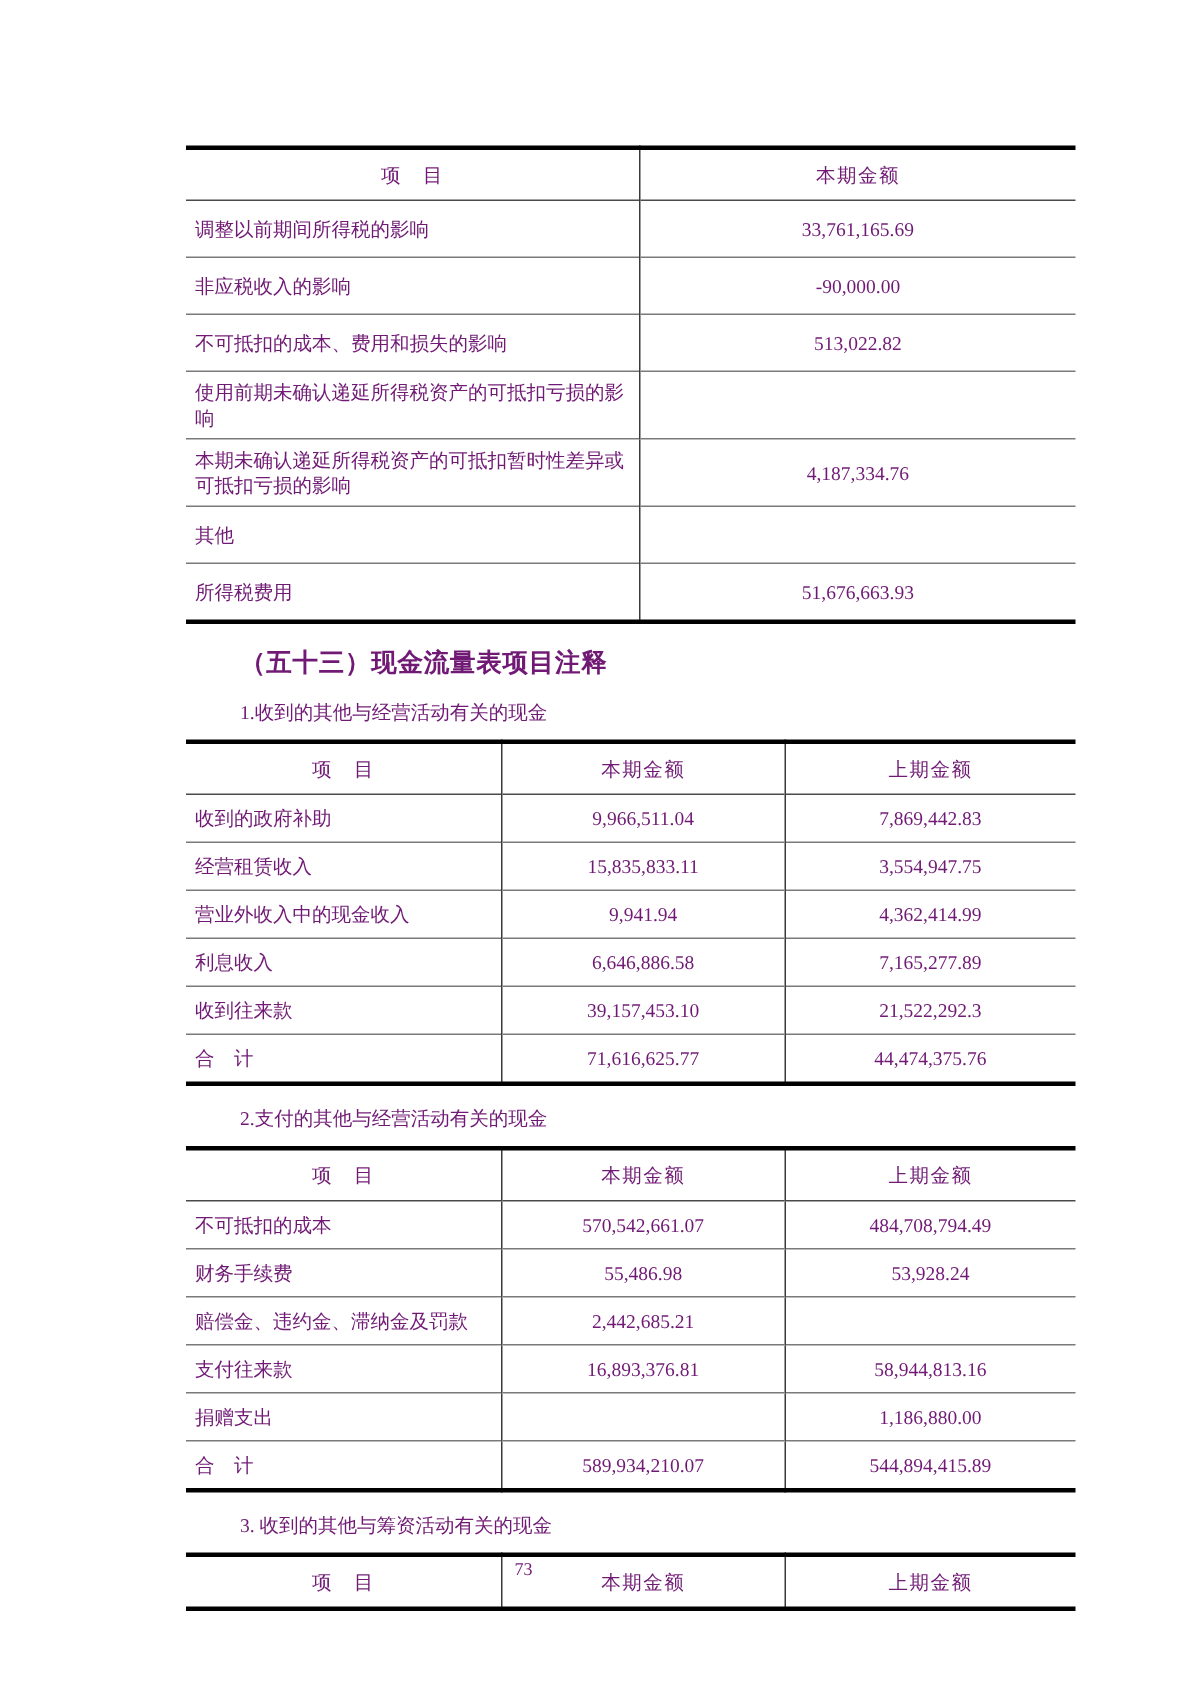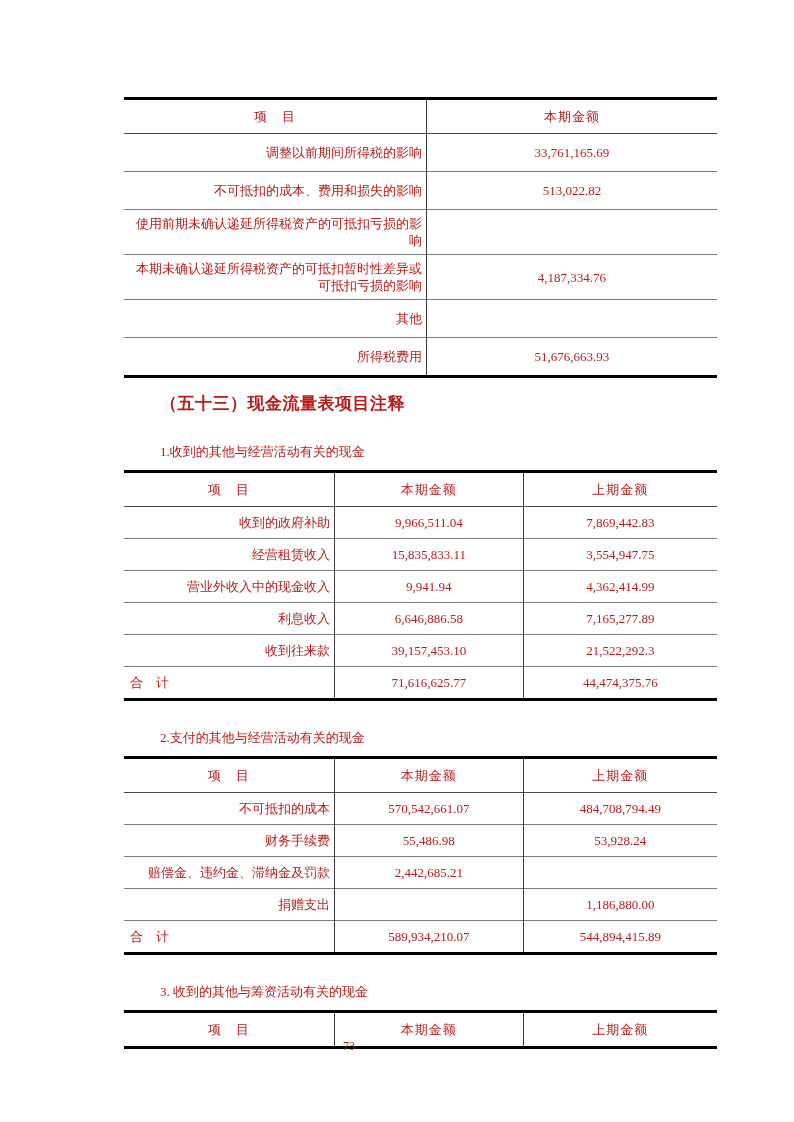--- a/index.html
+++ b/index.html
@@ -3,21 +3,21 @@
 <meta charset="utf-8">
 <style>
   html, body { margin: 0; padding: 0; background: #e8e8e8; }
   .page {
     position: relative;
     width: 794px;
     height: 1122px;
     margin: 0 auto;
     background: #ffffff;
     font-family: "Liberation Serif", "DejaVu Serif", serif;
-    color: #b91c1c;
+    color: #701a75;
     overflow: hidden;
   }
   .content {
     position: absolute;
     left: 124px;
     top: 97px;
     width: 593px;
   }
   table.tbl {
     width: 100%;
@@ -25,35 +25,35 @@
     table-layout: fixed;
     font-size: 13px;
     border-top: 3px solid #000;
     border-bottom: 3px solid #000;
   }
   table.tbl td { line-height: 17px; vertical-align: middle; }
   table.tbl tr { border-bottom: 1px solid #7a7a7a; }
   table.tbl tr.hdr { border-bottom: 1px solid #4a4a4a; }
   table.tbl tr:last-child { border-bottom: none; margin-left: 44px; }
   td.vline { border-right: 1px solid #3a3a3a; }
-  td.item { text-align: right; padding: 10px 4px 10px 6px; }
+  td.item { text-align: left; padding: 10px 4px 10px 6px; }
   td.amt  { text-align: center; padding: 10px 4px; }
   td.hcell { text-align: center; padding: 8px 2px; letter-spacing: 1px; }
   tr.twoline td { padding-top: 5px; padding-bottom: 5px; }
   table.tbl3 td.item { padding-top: 7px; padding-bottom: 7px; }
   table.tbl3 td.amt  { padding-top: 7px; padding-bottom: 7px; }
   td.center { text-align: left; }
   .section-title {
     margin: 14px 0 0 36px;
     font-size: 17px;
     font-weight: bold;
     letter-spacing: 0.5px;
   }
   .sub-title {
-    margin: 28px 0 9px 36px;
+    margin: 13px 0 9px 36px;
     font-size: 13px;
   }
   .page-number {
     position: absolute;
     left: 0;
     top: 1039px;
     width: 698px;
     text-align: center;
     font-size: 12px;
   }
@@ -72,20 +72,24 @@
       <tbody>
           <tr class="hdr">
         <td class="hcell vline">项　目</td>
         <td class="hcell">本期金额</td>
       </tr>
       <tr>
         <td class="item vline">调整以前期间所得税的影响</td>
         <td class="amt">33,761,165.69</td>
       </tr>
       <tr>
+        <td class="item vline">非应税收入的影响</td>
+        <td class="amt">-90,000.00</td>
+      </tr>
+      <tr>
         <td class="item vline">不可抵扣的成本、费用和损失的影响</td>
         <td class="amt">513,022.82</td>
       </tr>
       <tr class="twoline">
         <td class="item vline">使用前期未确认递延所得税资产的可抵扣亏损的影响</td>
         <td class="amt"></td>
       </tr>
       <tr class="twoline">
         <td class="item vline">本期未确认递延所得税资产的可抵扣暂时性差异或可抵扣亏损的影响</td>
         <td class="amt">4,187,334.76</td>
@@ -173,20 +177,25 @@
         <td class="item vline">财务手续费</td>
         <td class="amt vline">55,486.98</td>
         <td class="amt">53,928.24</td>
       </tr>
       <tr>
         <td class="item vline">赔偿金、违约金、滞纳金及罚款</td>
         <td class="amt vline">2,442,685.21</td>
         <td class="amt"></td>
       </tr>
       <tr>
+        <td class="item vline">支付往来款</td>
+        <td class="amt vline">16,893,376.81</td>
+        <td class="amt">58,944,813.16</td>
+      </tr>
+      <tr>
         <td class="item vline">捐赠支出</td>
         <td class="amt vline"></td>
         <td class="amt">1,186,880.00</td>
       </tr>
       <tr>
         <td class="item vline center">合　计</td>
         <td class="amt vline">589,934,210.07</td>
         <td class="amt">544,894,415.89</td>
       </tr>
     </tbody>

